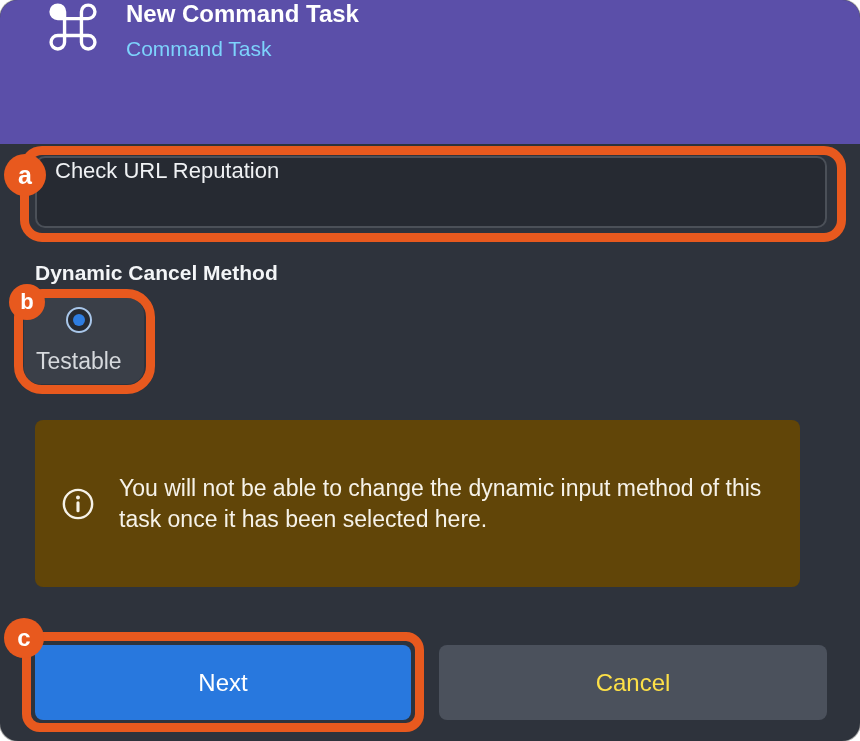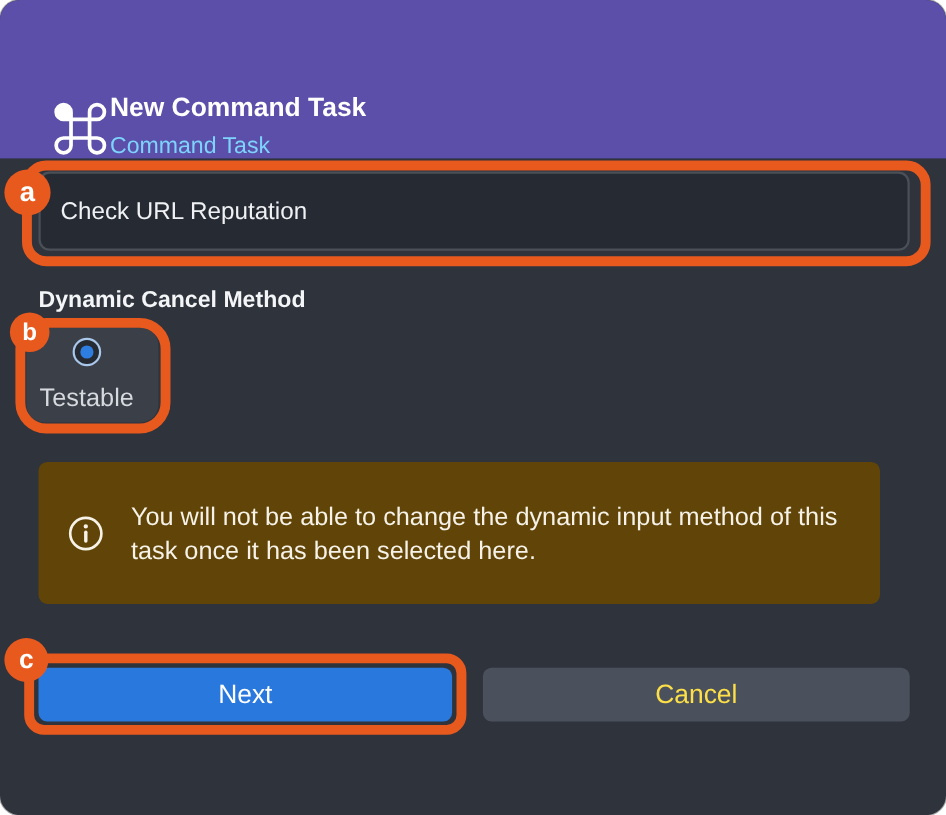--- a/index.html
+++ b/index.html
@@ -8,41 +8,41 @@
     width:860px; height:741px;
     background:#2E333C;
     border-radius:18px;
     overflow:hidden;
     font-family:"Liberation Sans", sans-serif;
     box-shadow:0 0 0 1px rgba(0,0,0,0.35);
   }
   
   .header {
     height:144px; background:#5B4FA9;
-    display:flex; align-items:flex-end;
-    padding:0 35px; box-sizing:border-box; 
+    display:flex; align-items:flex-start;
+    padding:0 35px; box-sizing:border-box; gap:26px;
   }
   .cmd-icon { display:block; margin-left:11px; }
   .cmd-icon svg { width:54px; height:54px; display:block; }
   .header-text { display:flex; flex-direction:column; }
   .title { font-size:24px; font-weight:bold; color:#ffffff; line-height:1.15; margin-bottom:9px; }
   .subtitle { font-size:21px; color:#7dd3fc; line-height:1.1; }
   
   .body { padding:0 33px 0 35px; }
   .field-label {
     margin-top:48px; font-size:21px; font-weight:bold;
     color:#F3F5F7; line-height:1.1;
   }
   .field-label.dim { margin-top:33px; }
   
   .input-wrap { position:relative; margin-top:12px; height:72px; }
   .text-input {
     box-sizing:border-box; height:72px;
     background:#262A32; border:2px solid #4B5058; border-radius:10px;
-    display:flex; align-items:center; padding:0 18px;
+    display:flex; align-items:flex-start; padding:0 18px;
     font-size:22px; color:#EFF1F4;
   }
   .annot {
     position:absolute; border:9px solid #E8591E;
     pointer-events:none; z-index:5;
   }
   .annot-a { left:-15px; right:-19px; top:-10px; bottom:-14px; border-radius:22px; }
   .badge {
     position:absolute; z-index:6;
     width:42px; height:42px; border-radius:50%;
@@ -65,32 +65,32 @@
     width:26px; height:26px; border-radius:50%;
     border:2px solid #A6ABB3; box-sizing:border-box;
     background:#262A32; flex:0 0 auto;
     display:flex; align-items:center; justify-content:center;
   }
   .radio.selected { border-color:#A9C7EA; }
   .radio .dot { width:12px; height:12px; border-radius:50%; background:#2E7DE1; }
   .option-label { font-size:23px; color:#D6D9DD; }
   
   .notice {
-    margin-top:36px; width:765px; height:129px; box-sizing:border-box;
+    margin-top:36px; width:765px; height:167px; box-sizing:border-box;
     background:#614508; border-radius:8px;
     display:flex; align-items:center; gap:24px;
     padding:0 28px 0 26px;
   }
   .info-icon svg { width:34px; height:34px; display:block; }
   .notice-text { font-size:23px; line-height:1.32; color:#F6F2E8; }
   
   .btn-row { margin-top:58px; display:flex; gap:28px; }
   .btn-wrap { position:relative; flex:1; }
   .btn {
-    display:block; width:100%; height:49px;
+    display:block; width:100%; height:75px;
     border:none; border-radius:8px;
     font-size:24px; font-family:inherit; cursor:pointer;
   }
   .btn.primary { background:#2878DE; color:#ffffff; }
   .btn.secondary { flex:1; background:#4B515C; color:#fde047; }
   .annot-c { left:-13px; right:-13px; top:-13px; bottom:-12px; border-radius:18px; }
   .badge-c { width:40px; height:40px; font-size:24px; left:-31px; top:-27px; }
 </style>
 </head>
 <body>

